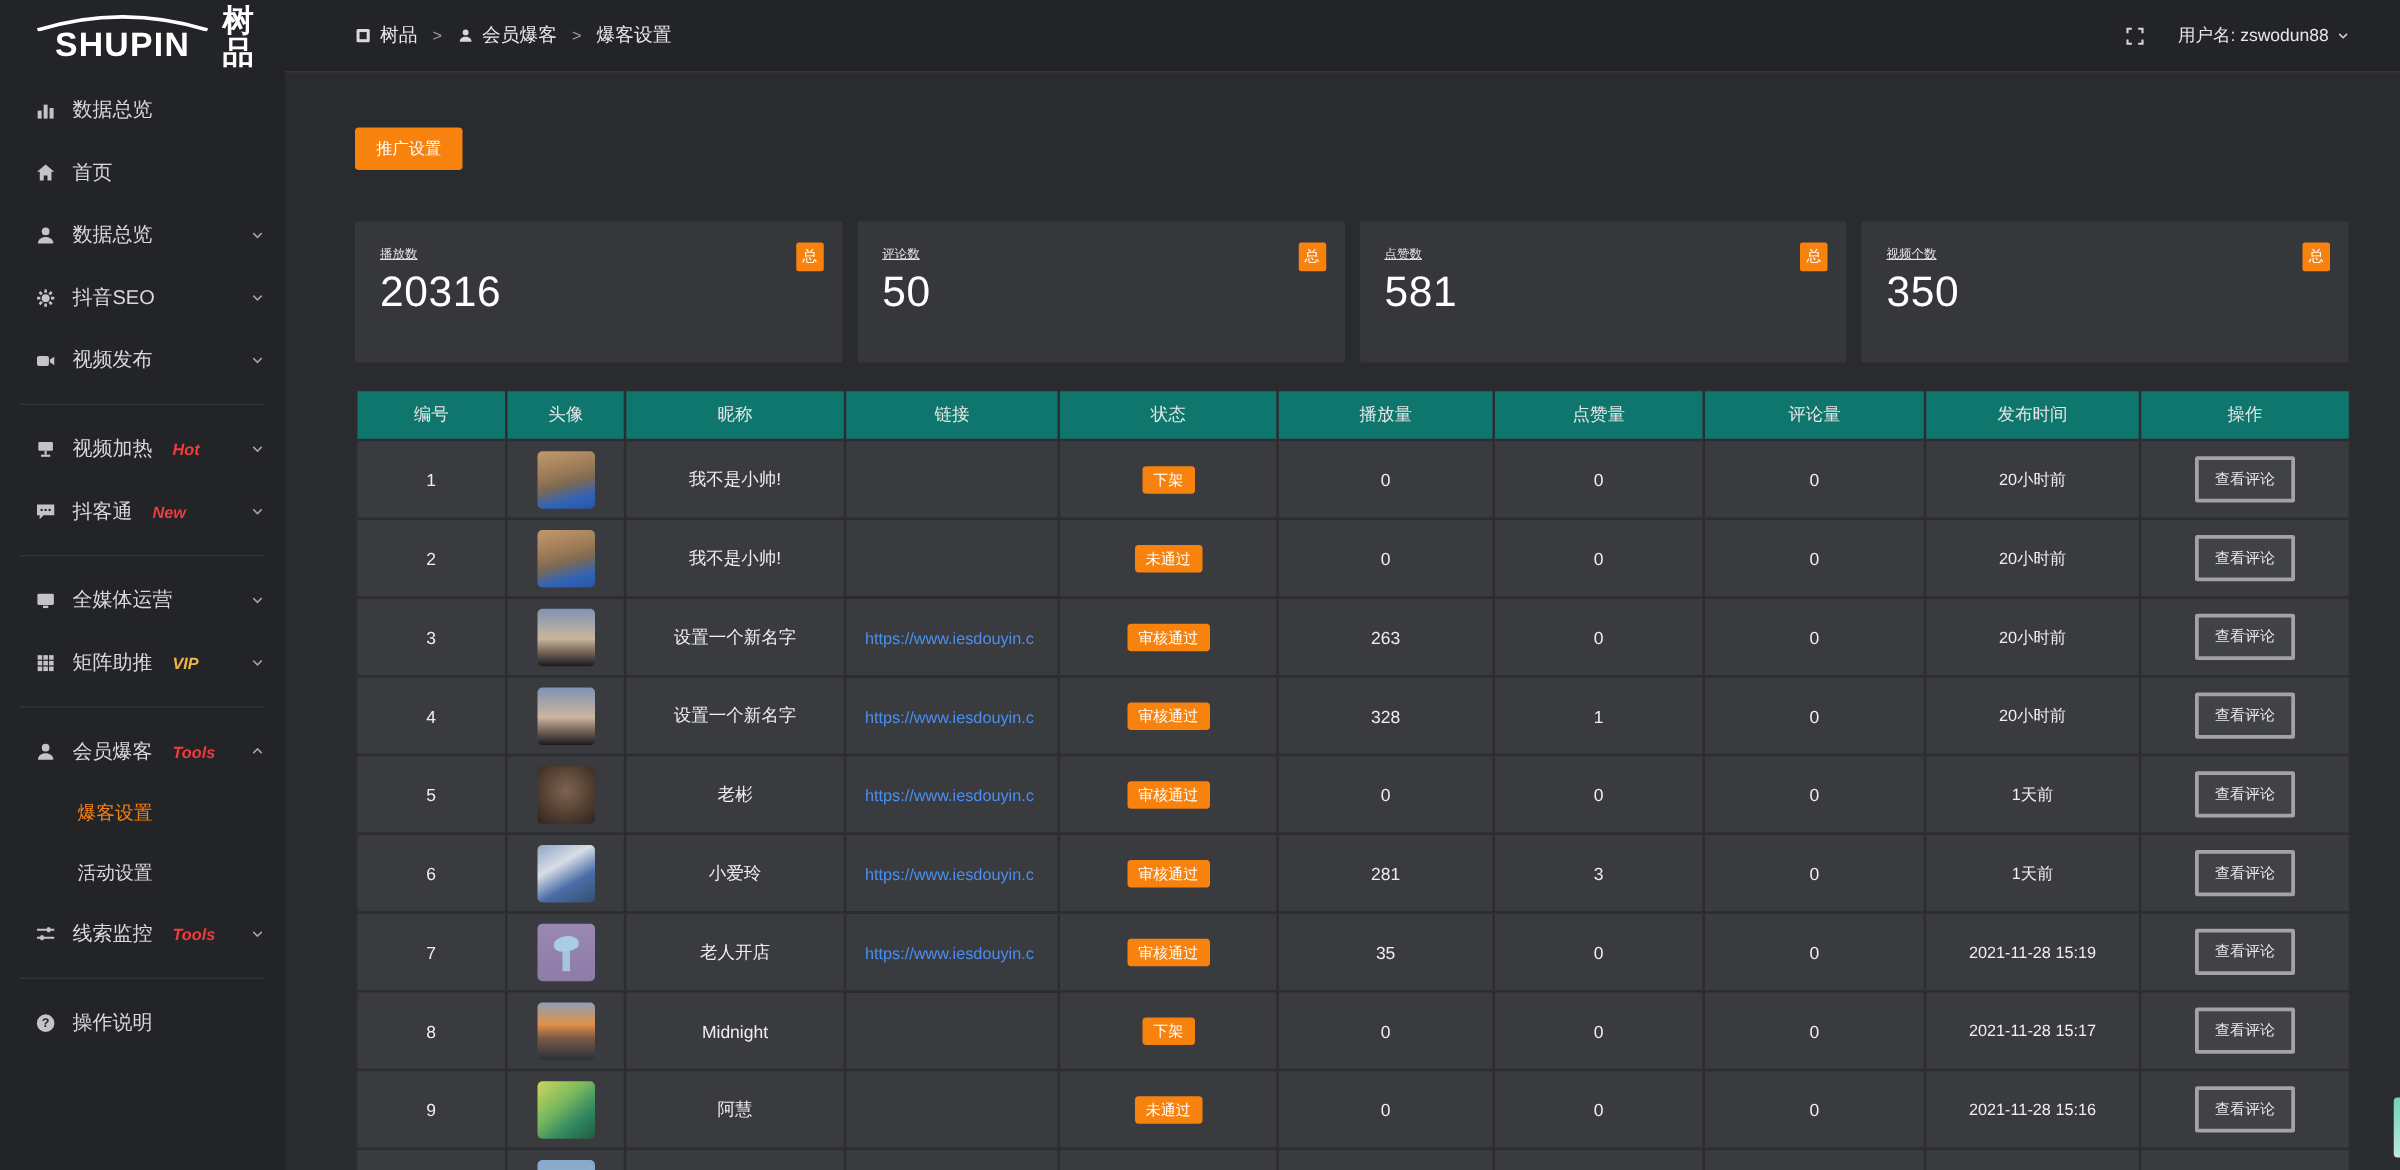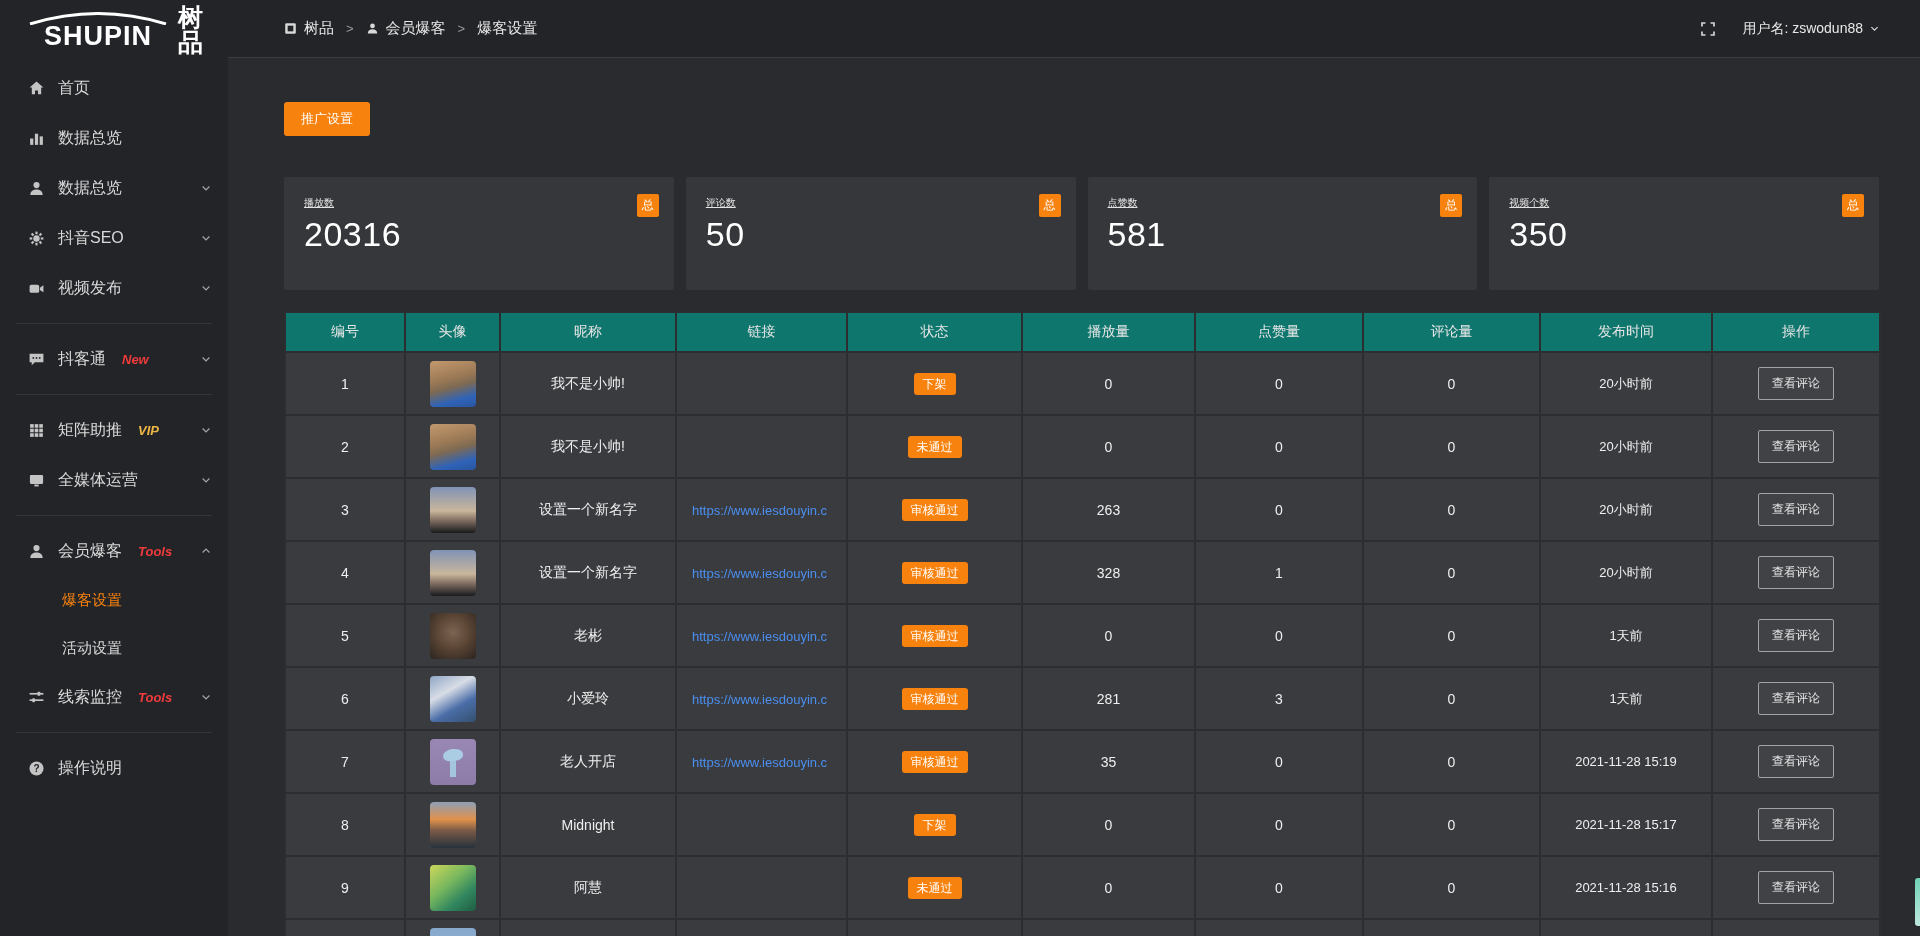--- a/index.html
+++ b/index.html
@@ -63,21 +63,21 @@
   .av6{ background:linear-gradient(150deg,#8fa6c6 0%,#d8dde6 35%,#4a6da8 65%,#35506e 100%); }
   .av7{ background:linear-gradient(180deg,#9a88b4 0%,#8e7ca8 100%); position:relative; overflow:hidden;}
   .av7::after{ content:""; position:absolute; left:13px; top:10px; width:20px; height:12px;
     background:#aacde4; border-radius:50% 50% 40% 40%; transform:rotate(-8deg); }
   .av7::before{ content:""; position:absolute; left:20px; top:20px; width:6px; height:18px; background:#a3c6de; }
   .av8{ background:linear-gradient(180deg,#6e privatekey 0,#000 0); background:linear-gradient(180deg,#8fa0b5 0%,#e0914a 38%,#7a5a46 62%,#27313d 100%); }
   .av9{ background:linear-gradient(140deg,#cdd75a 0%,#7ab85e 40%,#31875f 70%,#1f5c43 100%); }
   .av10{ background:linear-gradient(180deg,#87a8cc 0%,#9db8d4 100%); }
   .tag{ display:inline-block; background:#f7820e; color:#fff; font-size:12px; padding:5px 9px;
     border-radius:3px; line-height:1; cursor:default;}
-  .action-btn{ background:rgba(255,255,255,0.04); border:1px solid #a3a3a3; color:#e8e8e8;
+  .action-btn{ background:rgba(255,255,255,0.04); border:3px solid #a3a3a3; color:#e8e8e8;
     font-size:12px; padding:7px 13px; border-radius:2px; cursor:pointer; font-family:inherit;}
   
   .edge-widget{ position:absolute; right:0; top:878px; width:5px; height:48px; border-radius:3px 0 0 3px;
     background:linear-gradient(180deg,#6fd3b6 0%,#bfe9dd 100%); z-index:9; }
   svg{ display:block; }
 </style>
 </head>
 <body>
 
 <aside class="sidebar">
@@ -88,36 +88,36 @@
         </svg>
       <span class="logo-en">SHUPIN</span>
     </div>
     <span class="logo-cn">树品</span>
   </div>
 
   <nav class="menu">
     <div class="mi">
       <span class="ic">
           <svg width="17" height="17" viewBox="0 0 16 16">
-            <path d="M8 1.5 L14.5 7 H12.4 V13.5 H9.4 V9.8 H6.6 V13.5 H3.6 V7 H1.5 Z" fill="#c4c4c4"></path>
-          </svg>
-        </span>
-      <span class="lb">首页</span>
-    </div>
-    <div class="mi">
-      <span class="ic">
-          <svg width="17" height="17" viewBox="0 0 16 16">
             <g fill="#c4c4c4">
               <rect x="2" y="8" width="3" height="6"></rect>
               <rect x="6.5" y="3.5" width="3" height="10.5"></rect>
               <rect x="11" y="6" width="3" height="8"></rect>
             </g>
           </svg>
         </span>
       <span class="lb">数据总览</span>
+    </div>
+    <div class="mi">
+      <span class="ic">
+          <svg width="17" height="17" viewBox="0 0 16 16">
+            <path d="M8 1.5 L14.5 7 H12.4 V13.5 H9.4 V9.8 H6.6 V13.5 H3.6 V7 H1.5 Z" fill="#c4c4c4"></path>
+          </svg>
+        </span>
+      <span class="lb">首页</span>
     </div>
     <div class="mi">
       <span class="ic">
           <svg width="17" height="17" viewBox="0 0 16 16">
             <g fill="#c4c4c4">
               <circle cx="8" cy="4.8" r="2.9"></circle>
               <path d="M2.2 14 c0-3.4 2.7-5 5.8-5 s5.8 1.6 5.8 5 z"></path>
             </g>
           </svg>
         </span>
@@ -166,73 +166,91 @@
             <path d="M3.5 6 L8 10.5 L12.5 6" stroke="#a5a5a5" stroke-width="1.6" fill="none"></path>
           </svg>
         </span>
     </div>
 
     <div class="divider"></div>
 
     <div class="mi">
       <span class="ic">
           <svg width="17" height="17" viewBox="0 0 16 16">
+            <g fill="#c4c4c4">
+              <rect x="2.5" y="2.5" width="11" height="6.5" rx="1"></rect>
+              <rect x="7.2" y="9" width="1.6" height="3"></rect>
+              <rect x="4.5" y="12" width="7" height="1.6"></rect>
+            </g>
+          </svg>
+        </span>
+      <span class="lb">视频加热</span>
+      <span class="bd red">Hot</span>
+      <span class="chev">
+          <svg width="12" height="12" viewBox="0 0 16 16">
+            <path d="M3.5 6 L8 10.5 L12.5 6" stroke="#a5a5a5" stroke-width="1.6" fill="none"></path>
+          </svg>
+        </span>
+    </div>
+    <div class="mi">
+      <span class="ic">
+          <svg width="17" height="17" viewBox="0 0 16 16">
             <path d="M1.5 2.5 h13 v8 h-8 l-3 3 v-3 h-2 z" fill="#c4c4c4"></path>
             <g fill="#232428">
               <circle cx="5" cy="6.5" r="0.9"></circle>
               <circle cx="8" cy="6.5" r="0.9"></circle>
               <circle cx="11" cy="6.5" r="0.9"></circle>
             </g>
           </svg>
         </span>
       <span class="lb">抖客通</span>
       <span class="bd red">New</span>
       <span class="chev">
           <svg width="12" height="12" viewBox="0 0 16 16">
             <path d="M3.5 6 L8 10.5 L12.5 6" stroke="#a5a5a5" stroke-width="1.6" fill="none"></path>
           </svg>
         </span>
     </div>
 
     <div class="divider"></div>
 
+    <div class="mi">
+      <span class="ic">
+          <svg width="17" height="17" viewBox="0 0 16 16">
+            <g fill="#c4c4c4">
+              <rect x="1.8" y="2.8" width="12.4" height="8.4" rx="1"></rect>
+              <rect x="6" y="11.8" width="4" height="1.8"></rect>
+            </g>
+          </svg>
+        </span>
+      <span class="lb">全媒体运营</span>
+      <span class="chev">
+          <svg width="12" height="12" viewBox="0 0 16 16">
+            <path d="M3.5 6 L8 10.5 L12.5 6" stroke="#a5a5a5" stroke-width="1.6" fill="none"></path>
+          </svg>
+        </span>
+    </div>
     <div class="mi">
       <span class="ic">
           <svg width="17" height="17" viewBox="0 0 16 16">
             <g fill="#c4c4c4">
               <rect x="2" y="2" width="3.4" height="3.4"></rect>
               <rect x="6.3" y="2" width="3.4" height="3.4"></rect>
               <rect x="10.6" y="2" width="3.4" height="3.4"></rect>
               <rect x="2" y="6.3" width="3.4" height="3.4"></rect>
               <rect x="6.3" y="6.3" width="3.4" height="3.4"></rect>
               <rect x="10.6" y="6.3" width="3.4" height="3.4"></rect>
               <rect x="2" y="10.6" width="3.4" height="3.4"></rect>
               <rect x="6.3" y="10.6" width="3.4" height="3.4"></rect>
               <rect x="10.6" y="10.6" width="3.4" height="3.4"></rect>
             </g>
           </svg>
         </span>
       <span class="lb">矩阵助推</span>
       <span class="bd gold">VIP</span>
-      <span class="chev">
-          <svg width="12" height="12" viewBox="0 0 16 16">
-            <path d="M3.5 6 L8 10.5 L12.5 6" stroke="#a5a5a5" stroke-width="1.6" fill="none"></path>
-          </svg>
-        </span>
-    </div>
-    <div class="mi">
-      <span class="ic">
-          <svg width="17" height="17" viewBox="0 0 16 16">
-            <g fill="#c4c4c4">
-              <rect x="1.8" y="2.8" width="12.4" height="8.4" rx="1"></rect>
-              <rect x="6" y="11.8" width="4" height="1.8"></rect>
-            </g>
-          </svg>
-        </span>
-      <span class="lb">全媒体运营</span>
       <span class="chev">
           <svg width="12" height="12" viewBox="0 0 16 16">
             <path d="M3.5 6 L8 10.5 L12.5 6" stroke="#a5a5a5" stroke-width="1.6" fill="none"></path>
           </svg>
         </span>
     </div>
 
     <div class="divider"></div>
 
     <div class="mi">

